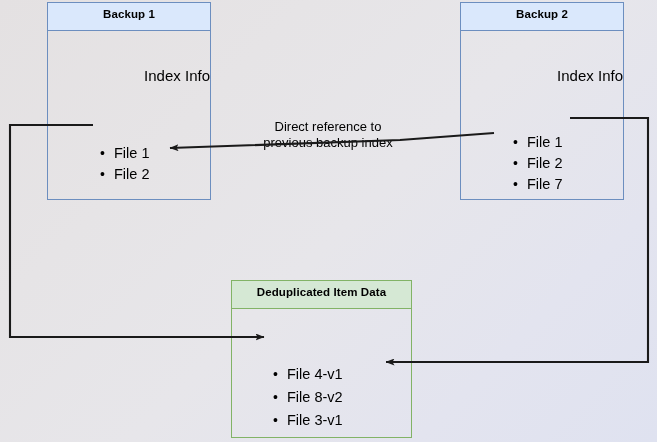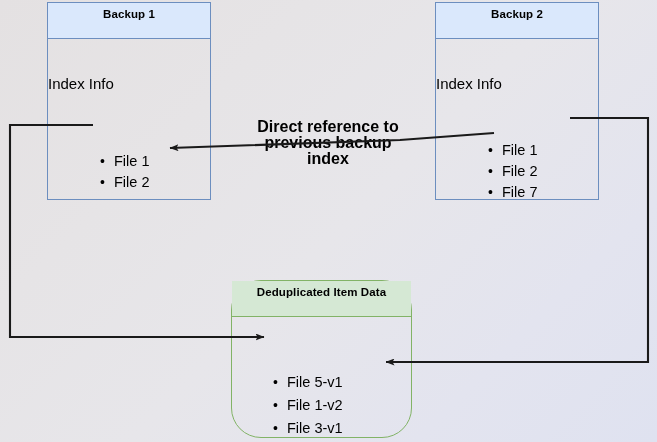--- a/index.html
+++ b/index.html
@@ -24,21 +24,21 @@
   .node {
     position: absolute;
     box-sizing: border-box;
     border: 1px solid;
     display: flex;
     flex-direction: column;
   }
   .node .node-header {
     box-sizing: border-box;
     border-bottom: 1px solid;
-    height: 36px;
+    height: 28px;
     line-height: 22px;
     text-align: center;
     font-size: 11.5px;
     font-weight: bold;
     color: #000000;
     letter-spacing: 0.1px;
   }
   .node .node-body {
     position: relative;
     flex: 1 1 auto;
@@ -47,37 +47,36 @@
 
   .node.blue {
     border-color: #6c8ebf;
   }
   .node.blue .node-header {
     background: #dae8fc;
     border-bottom-color: #6c8ebf;
   }
   .node.green {
     border-color: #82b366;
-    border-radius: 30px;
   }
   .node.green .node-header {
     background: #d5e8d4;
     border-bottom-color: #82b366;
   }
 
   
   #backup1 { left: 47px;  top: 2px; width: 164px; height: 198px; }
-  #backup2 { left: 435px; top: 2px; width: 164px; height: 198px; }
+  #backup2 { left: 460px; top: 2px; width: 164px; height: 198px; }
   #dedup   { left: 231px; top: 280px; width: 181px; height: 158px; }
 
   .index-title {
     position: absolute;
     left: 0;
     width: 100%;
-    text-align: left;
+    text-align: right;
     font-size: 15px;
     color: #000000;
     top: 36px;
   }
 
   .file-list {
     position: absolute;
     margin: 0;
     padding: 0;
     list-style: none;
@@ -106,24 +105,23 @@
   #dd-list li { line-height: 23px; }
   #dd-list li::before { line-height: 23px; }
 
   
   #edge-caption {
     position: absolute;
     left: 249px;
     top: 119px;
     width: 158px;
     text-align: center;
-    font-size: 16px;
+    font-size: 13px;
     line-height: 16px;
     color: #000000;
-    font-weight: bold;
   }
 
   
   #connectors {
     position: absolute;
     left: 0;
     top: 0;
     width: 657px;
     height: 442px;
     pointer-events: none;
@@ -154,22 +152,22 @@
         <li>File 2</li>
         <li>File 7</li>
       </ul>
     </div>
   </div>
 
   <div class="node green" id="dedup">
     <div class="node-header">Deduplicated Item Data</div>
     <div class="node-body">
       <ul class="file-list" id="dd-list">
-        <li>File 5-v1</li>
-        <li>File 1-v2</li>
+        <li>File 4-v1</li>
+        <li>File 8-v2</li>
         <li>File 3-v1</li>
       </ul>
     </div>
   </div>
 
   <div id="edge-caption">
     <div>Direct reference to</div>
     <div>previous backup index</div>
   </div>
 

